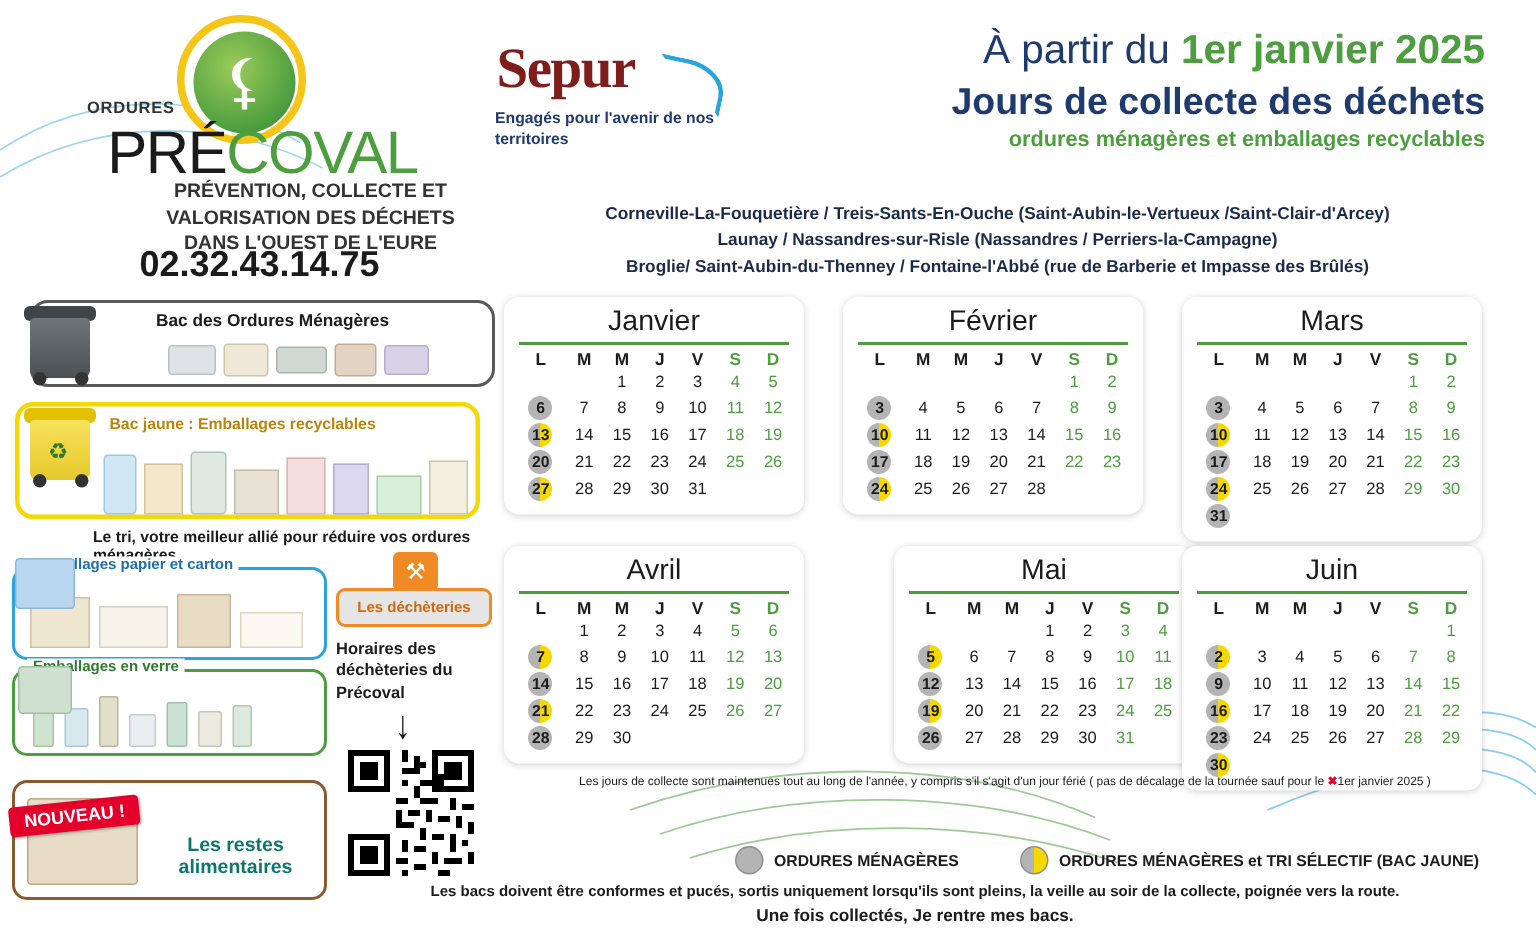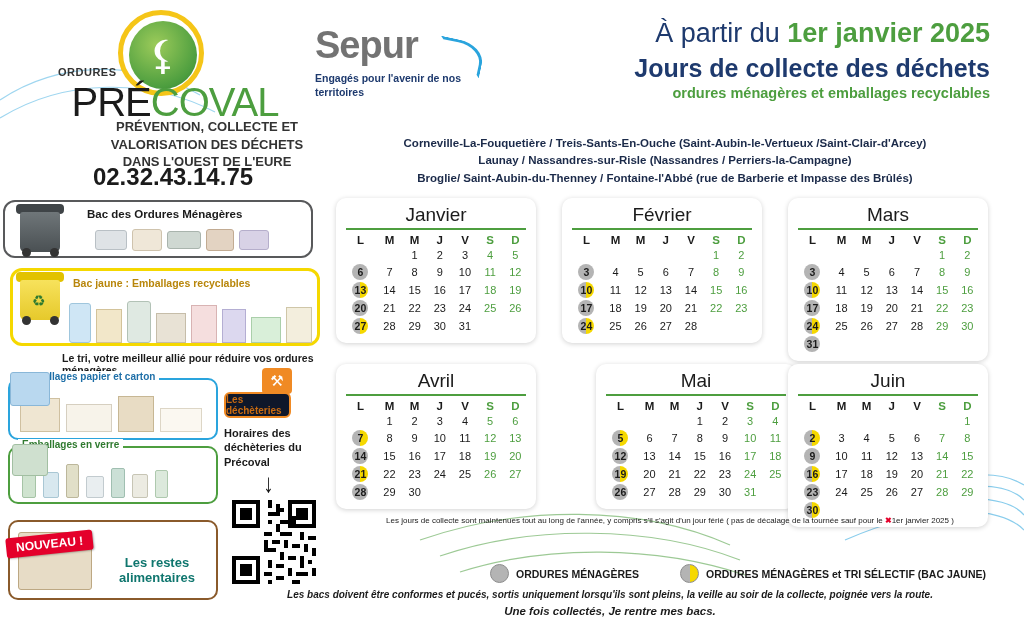--- a/index.html
+++ b/index.html
@@ -48,50 +48,50 @@
     position: absolute; left: 62px; top: 110px; width: 210px;
     font-size: 13px; font-weight: bold; color: #333; line-height: 1.35;
   }
   .phone {
     position: absolute; left: 48px; top: 163px; width: 250px;
     text-align: center; font-size: 24px; font-weight: bold; color: #1b1b1b;
   }
 
   .logo-sepur { position: absolute; left: 315px; top: 24px; width: 180px; }
   .sepur-word {
-    font-size: 38px; font-weight: bold; color: #737373;
-    font-family: Liberation Sans, sans-serif; letter-spacing: -1px;
+    font-size: 38px; font-weight: bold; color: #7f1d1d;
+    font-family: Liberation Serif, serif; letter-spacing: -1px; margin-left: 16px;
   }
   .sepur-swirl {
     position: absolute; left: 122px; top: 16px; width: 46px; height: 34px;
     border: 3px solid #2aa4dd; border-radius: 0 60% 0 60%;
     border-left-color: transparent; border-bottom-color: transparent;
     transform: rotate(12deg);
   }
   .sepur-sub {
-    margin-top: 4px; font-size: 10.5px; font-weight: bold; color: #1e3a6e; line-height: 1.35;
+    margin-top: 4px; font-size: 10.5px; font-weight: bold; color: #1e3a6e; line-height: 1.35; margin-left: 15px;
   }
 
   .title-block { position: absolute; left: 520px; top: 18px; width: 470px; text-align: right; }
   .t-line1 { font-size: 27px; color: #1e3a6e; font-weight: normal; }
   .t-line1 .green { color: #4d9e3f; font-weight: bold; }
   .t-line2 { font-size: 25px; font-weight: bold; color: #1e3a6e; margin-top: 5px; }
   .t-line3 { font-size: 14.5px; color: #4d9e3f; font-weight: bold; margin-top: 2px; }
 
   .communes {
     position: absolute; left: 330px; top: 135px; width: 670px;
     text-align: center; font-size: 11.5px; font-weight: bold; color: #1b2a49;
     line-height: 1.5;
   }
 
   
   .bin-card {
     position: absolute; border-radius: 12px; background: #fff;
   }
-  .bin-om { left: 3px; top: 200px; width: 310px; height: 58px;
+  .bin-om { left: 20px; top: 200px; width: 310px; height: 58px;
             border: 2px solid #58595b; text-decoration: underline; }
   .bin-om .label { position: absolute; left: 82px; top: 6px; font-size: 11.5px; font-weight: bold; color: #1b1b1b; }
   .bin-jaune { left: 10px; top: 268px; width: 310px; height: 78px;
                border: 3px solid #f5d800; }
   .bin-jaune .label { position: absolute; left: 60px; top: 6px; font-size: 10.5px; font-weight: bold; color: #b8860b; }
 
   .bin-icon { position: absolute; width: 54px; height: 56px; }
   .bin-body { position: absolute; left: 6px; top: 14px; width: 40px; height: 40px; border-radius: 3px 3px 5px 5px; }
   .bin-lid  { position: absolute; left: 2px; top: 6px;  width: 48px; height: 10px; border-radius: 4px; }
   .bin-wheel{ position: absolute; bottom: -3px; width: 9px; height: 9px; border-radius: 50%; background:#333; }
@@ -113,22 +113,22 @@
                    font-size: 13px; font-weight: bold; color: #0f766e; line-height:1.15; }
 
   .nouveau {
     position: absolute; left: 6px; top: 534px;
     background: #e4002b; color: #fff; font-size: 12px; font-weight: bold;
     padding: 3px 10px; border-radius: 3px; transform: rotate(-6deg);
     box-shadow: 1px 1px 2px rgba(0,0,0,.3);
   }
 
   .dechet-btn {
-    position: absolute; left: 224px; top: 392px; width: 67px; height: 26px;
-    border: 2px solid #f08a24; border-radius: 6px; background:#0f172a;
+    position: absolute; left: 224px; top: 392px; width: 104px; height: 26px;
+    border: 2px solid #f08a24; border-radius: 6px; background:#e5e5e5;
     font-size: 10px; font-weight: bold; color: #c96a10;
     display: flex; align-items: center; justify-content: center;
   }
   .dechet-icon {
     position: absolute; left: 262px; top: 368px; width: 30px; height: 26px;
     background: #f08a24; border-radius: 4px; color: #fff;
     display:flex; align-items:center; justify-content:center; font-size: 15px;
   }
   .horaires {
     position: absolute; left: 224px; top: 426px; width: 100px;
@@ -181,21 +181,21 @@
 
   .legend { position: absolute; left: 430px; top: 564px; width: 560px; height: 22px; }
   .lg-item { position: absolute; display: flex; align-items: center; gap: 7px; }
   .lg-dot { width: 19px; height: 19px; border-radius: 50%; border: 1px solid #8d8d8d; }
   .lg-om { background: #b4b4b4; }
   .lg-both { background: linear-gradient(90deg, #b4b4b4 0 50%, #f5d800 50% 100%); }
   .lg-text { font-size: 10.5px; font-weight: bold; color: #1b1b1b; }
 
   .bottom-note {
     position: absolute; left: 250px; top: 588px; width: 720px; text-align: center;
-    font-size: 10px; color: #1b1b1b; font-weight: 600; line-height: 1.45; font-style: italic;
+    font-size: 10px; color: #1b1b1b; font-weight: 600; line-height: 1.45;
   }
   .bottom-note .b2 { font-weight: bold; font-size: 11.5px; }
 
   .item-img { position:absolute; border-radius:3px; }
 </style>
 </head>
 <body>
 
 <div class="page">
 

